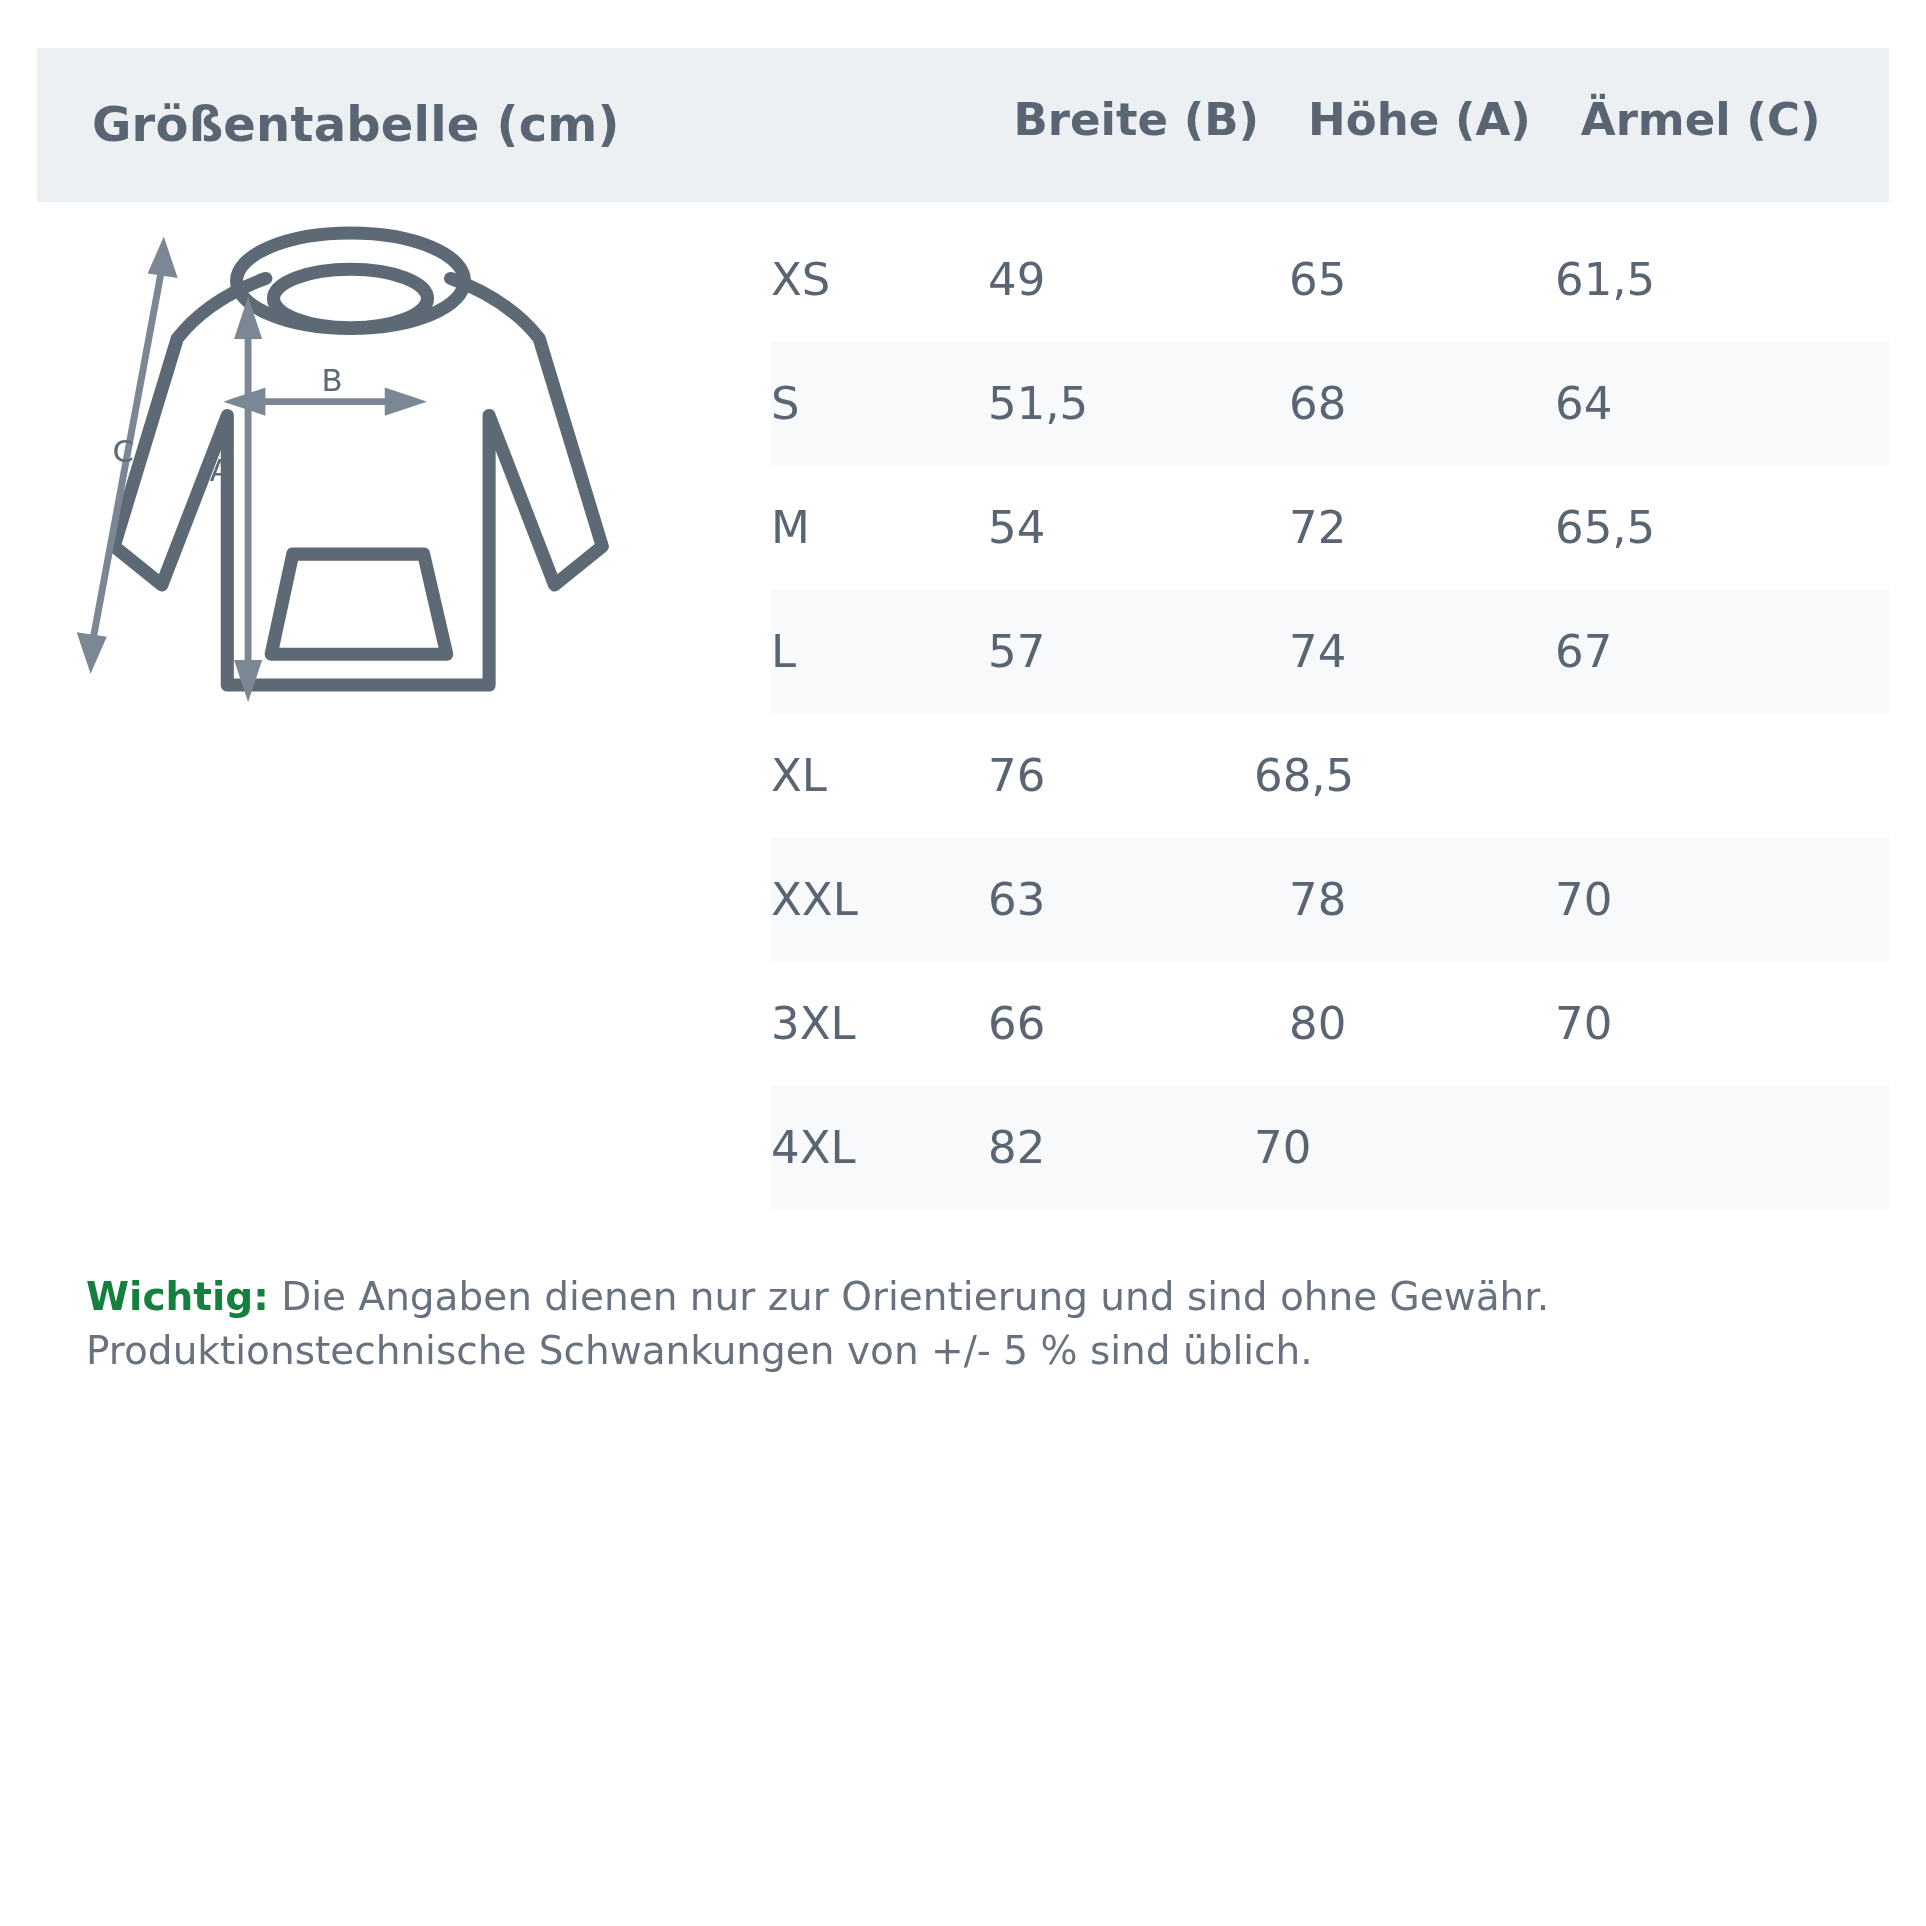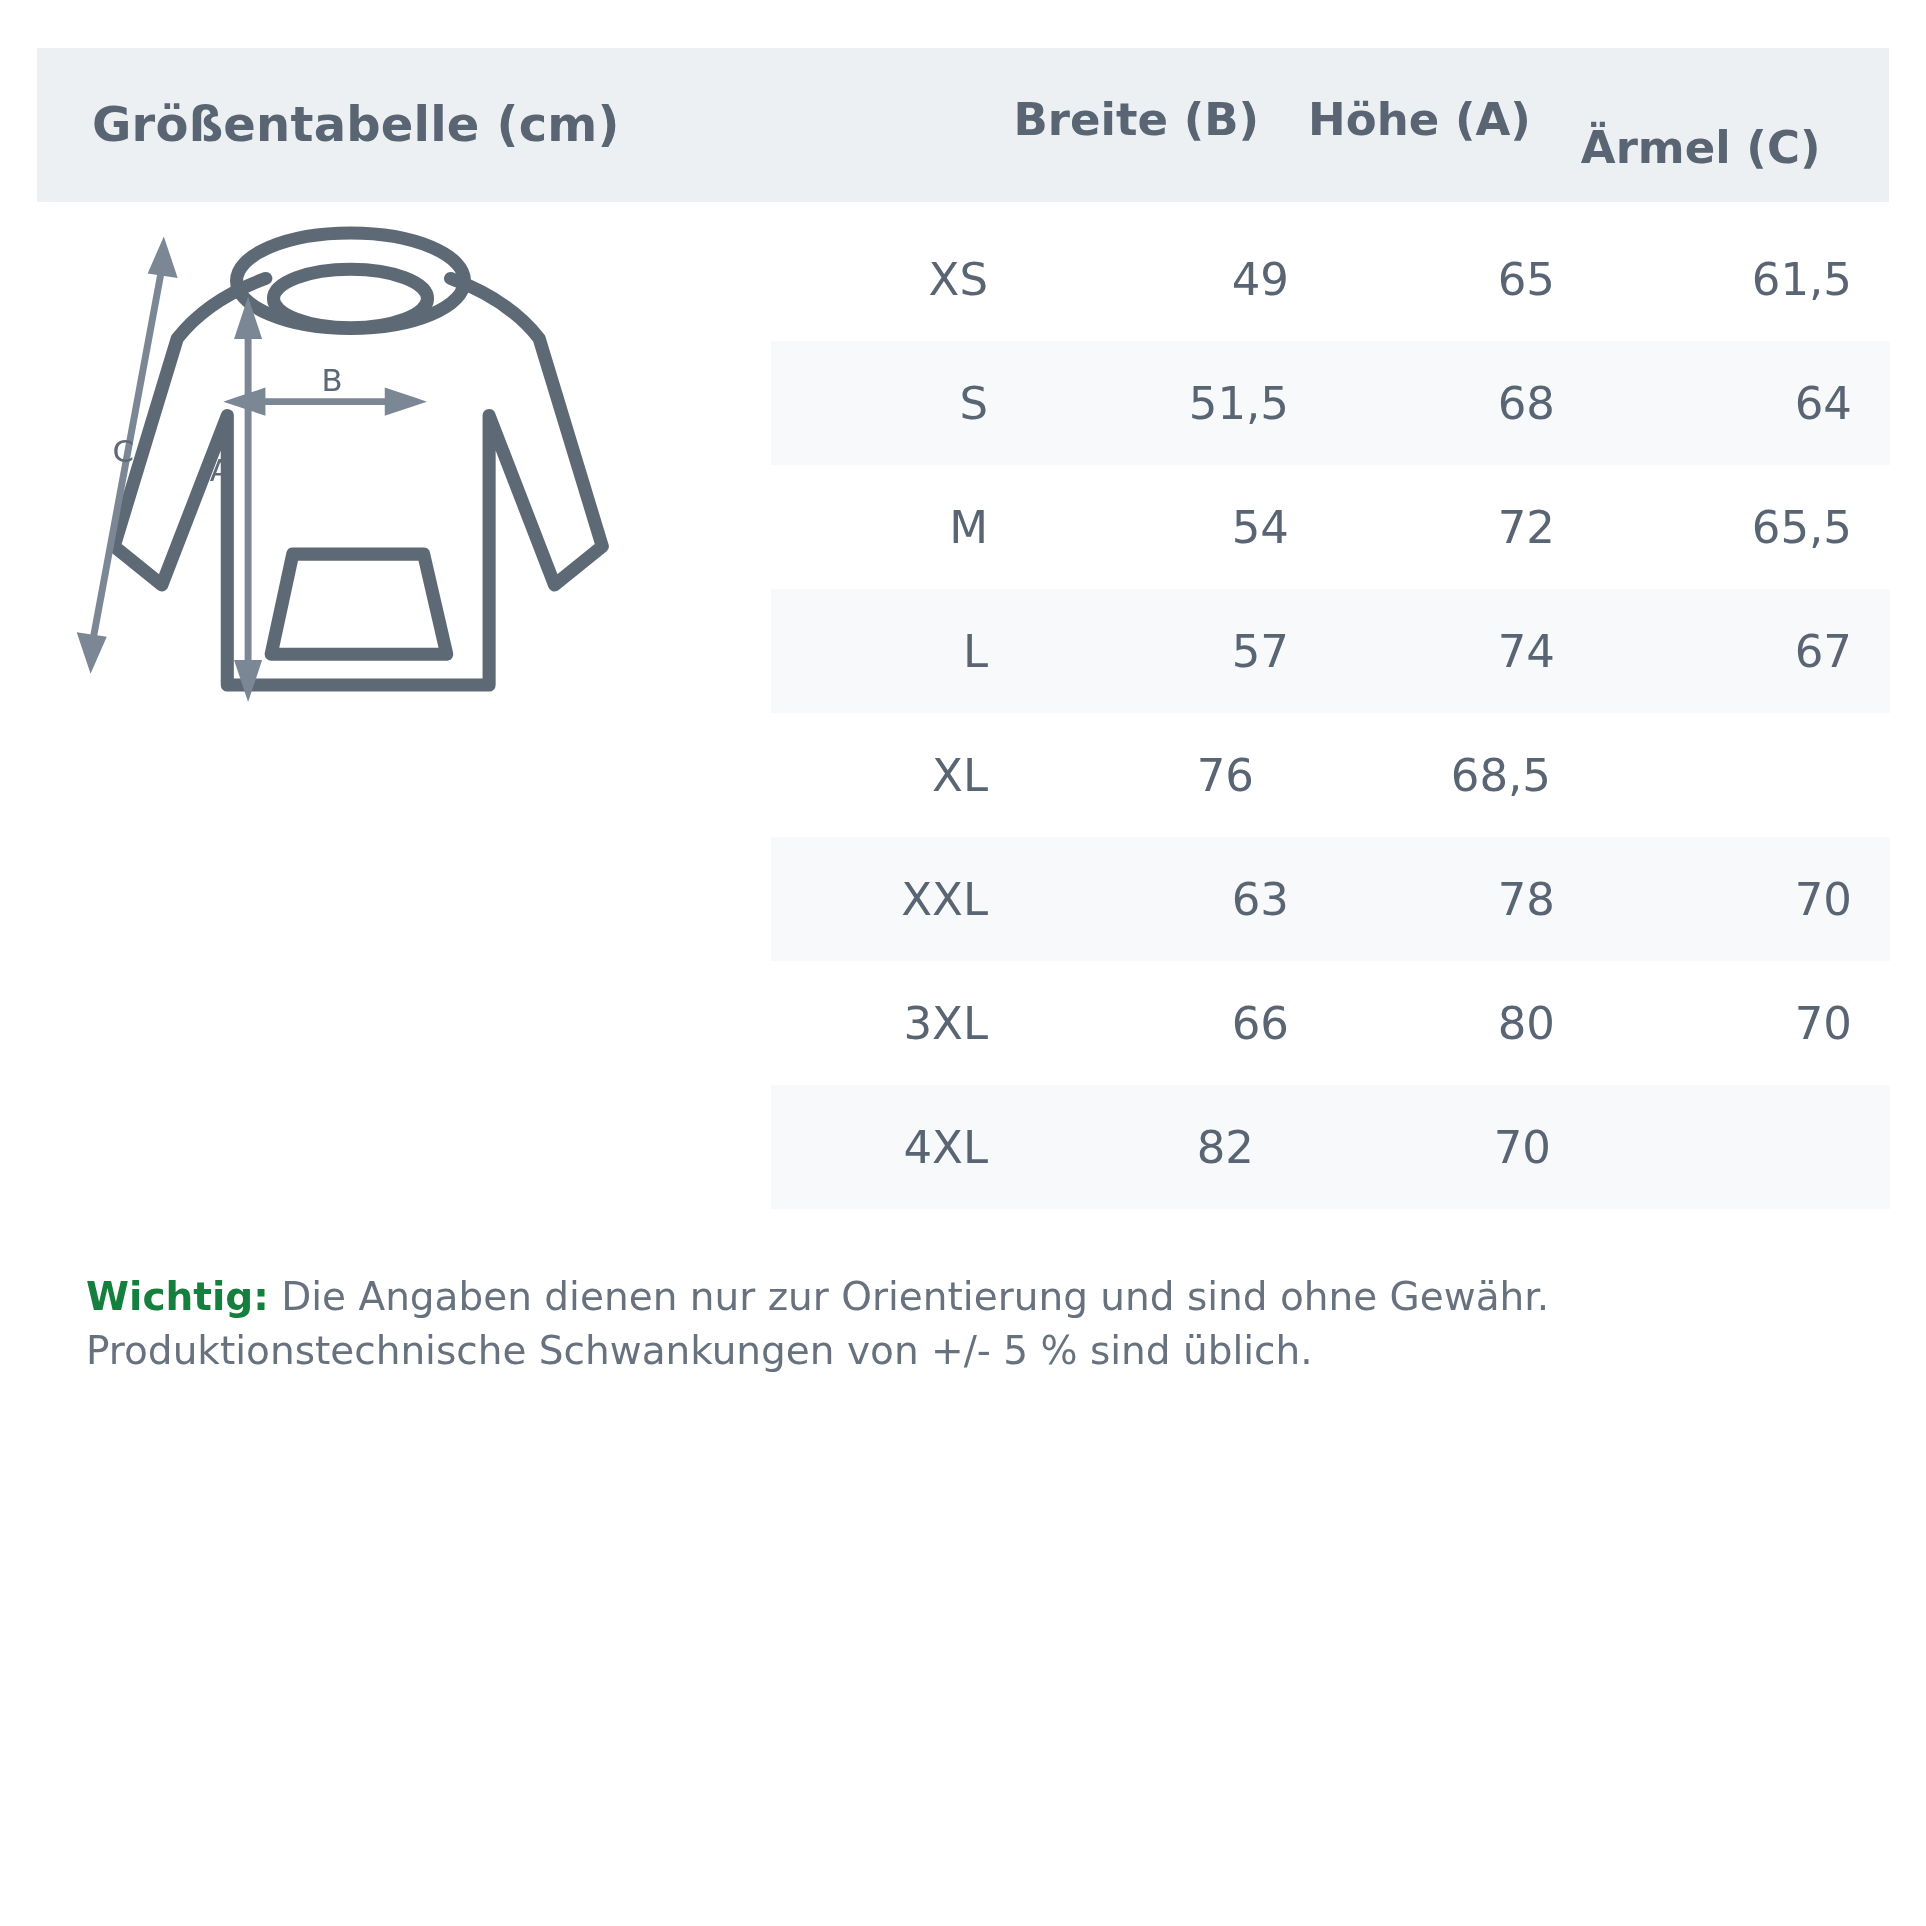--- a/index.html
+++ b/index.html
@@ -50,21 +50,21 @@
   }
   .header-col {
     font-size: 45px;
     font-weight: bold;
     color: #5a6573;
     text-align: center;
     white-space: nowrap;
   }
   .header-col.c1 { width: 301px; }
   .header-col.c2 { width: 266px; }
-  .header-col.c3 { width: 297px; margin-top: 28px; }
+  .header-col.c3 { width: 297px; }
 
   
   .diagram {
     position: absolute;
     left: 69px;
     top: 223px;
     width: 717px;
     height: 616px;
   }
 
@@ -77,21 +77,21 @@
   }
   .row {
     display: flex;
     align-items: center;
     height: 124px;
   }
   .row.alt { background: #f7f9fa; }
   .cell {
     font-size: 45px;
     color: #5a6573;
-    text-align: right;
+    text-align: left;
     white-space: nowrap;
   }
   .cell.size  { width: 217px; }
   .cell.v1    { width: 301px; }
   .cell.v2    { width: 266px; }
   .cell.v3    { width: 297px; }
 
   
   .note {
     position: absolute;

